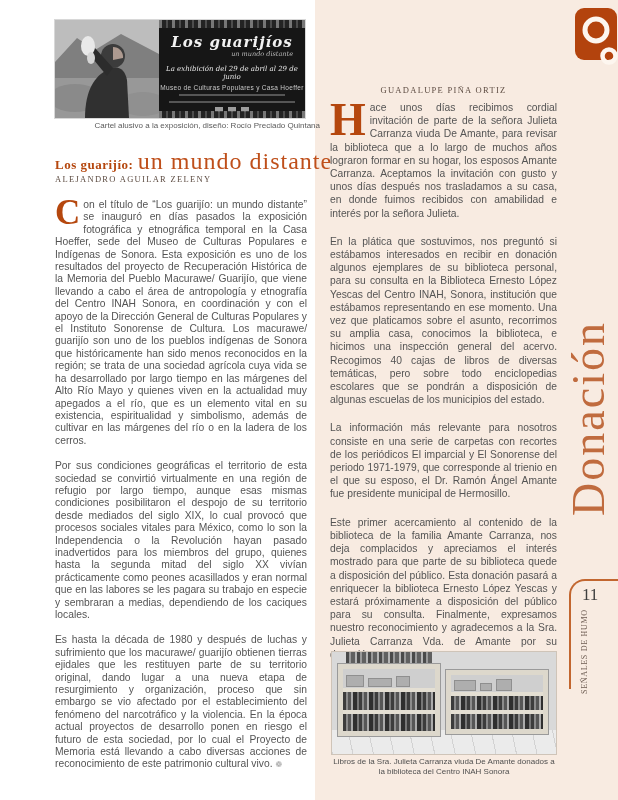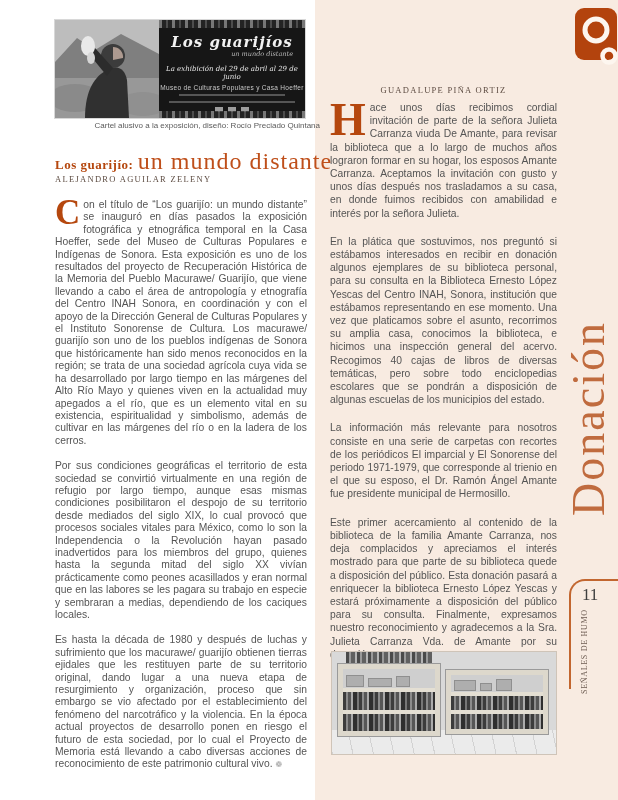--- a/index.html
+++ b/index.html
@@ -161,20 +161,21 @@
           <i style="width:22px;height:11px"></i>
           <i style="width:12px;height:8px"></i>
           <i style="width:16px;height:12px"></i>
         </div>
       <div class="board"></div>
       <div class="books"></div>
       <div class="board"></div>
       <div class="books"></div>
     </div>
   </figure>
+  <div class="photo-caption">Libros de la Sra. Julieta Carranza viuda De Amante donados a la biblioteca del Centro INAH Sonora</div>
 
   <svg class="logo-svg" width="44" height="64" viewBox="0 0 44 64" xmlns="http://www.w3.org/2000/svg">
     <rect x="1" y="2" width="42" height="52" rx="9" fill="#b3430d"></rect>
     <circle cx="22" cy="24" r="11" fill="none" stroke="#fdf6ef" stroke-width="5"></circle>
     <circle cx="35" cy="50" r="6.5" fill="none" stroke="#fdf6ef" stroke-width="4.5"></circle>
   </svg>
 
   <div class="vert donacion">Donación</div>
 
   <div class="pagenum-bracket"></div>

